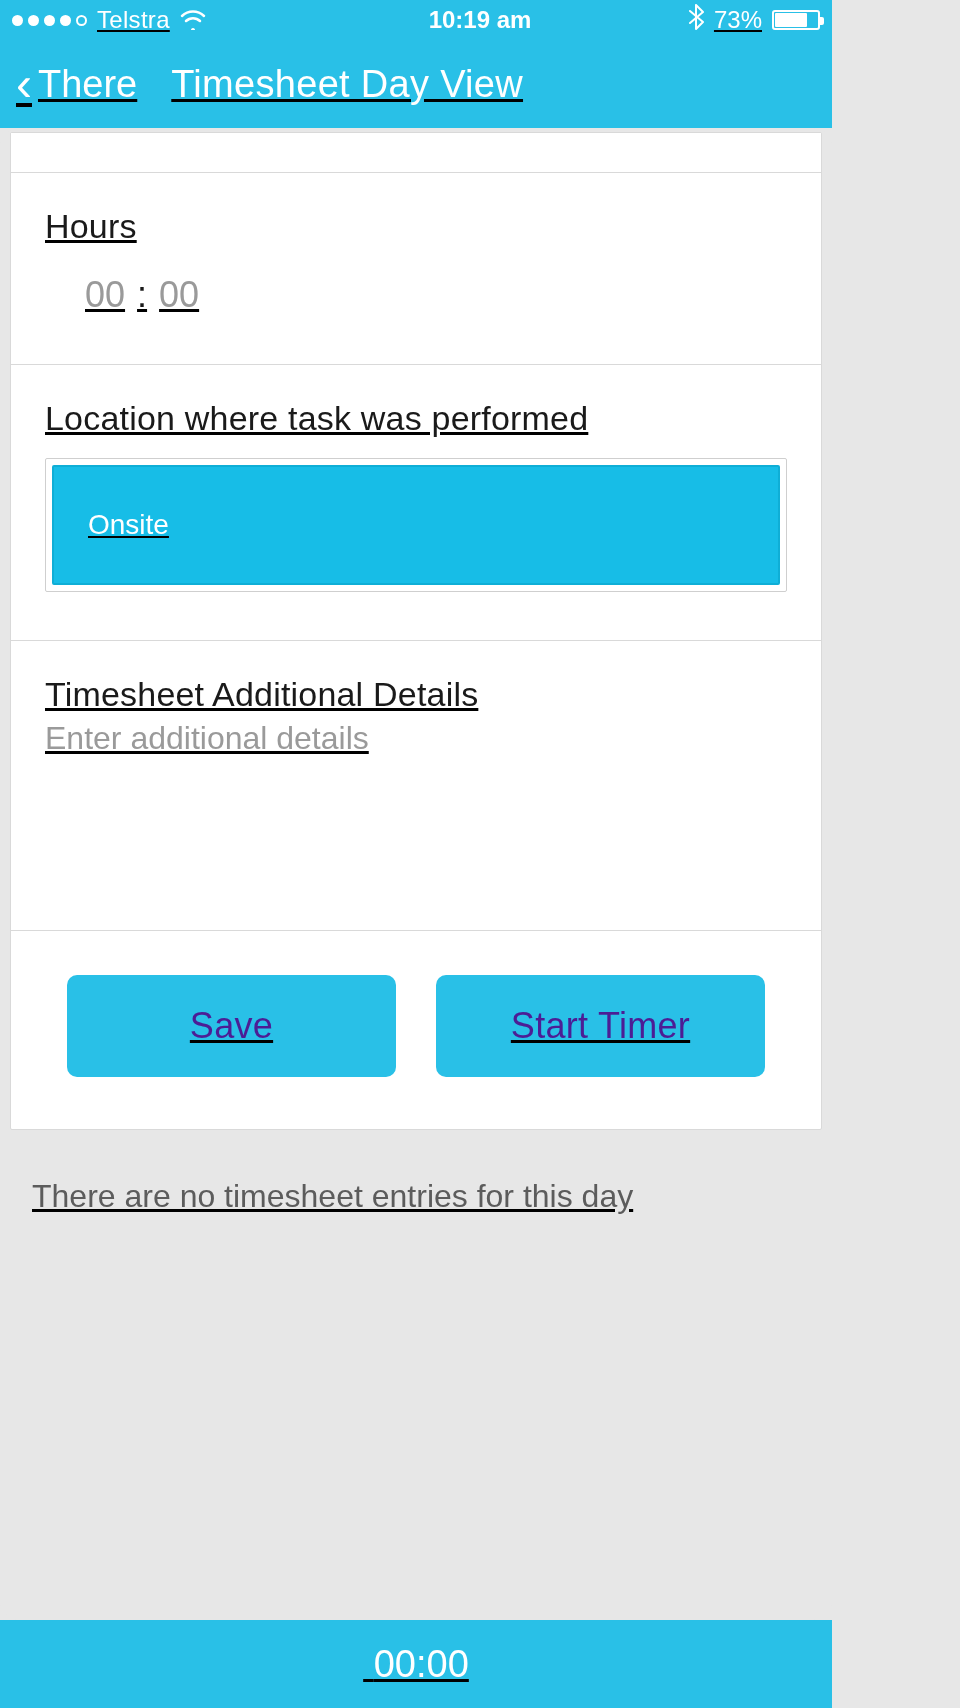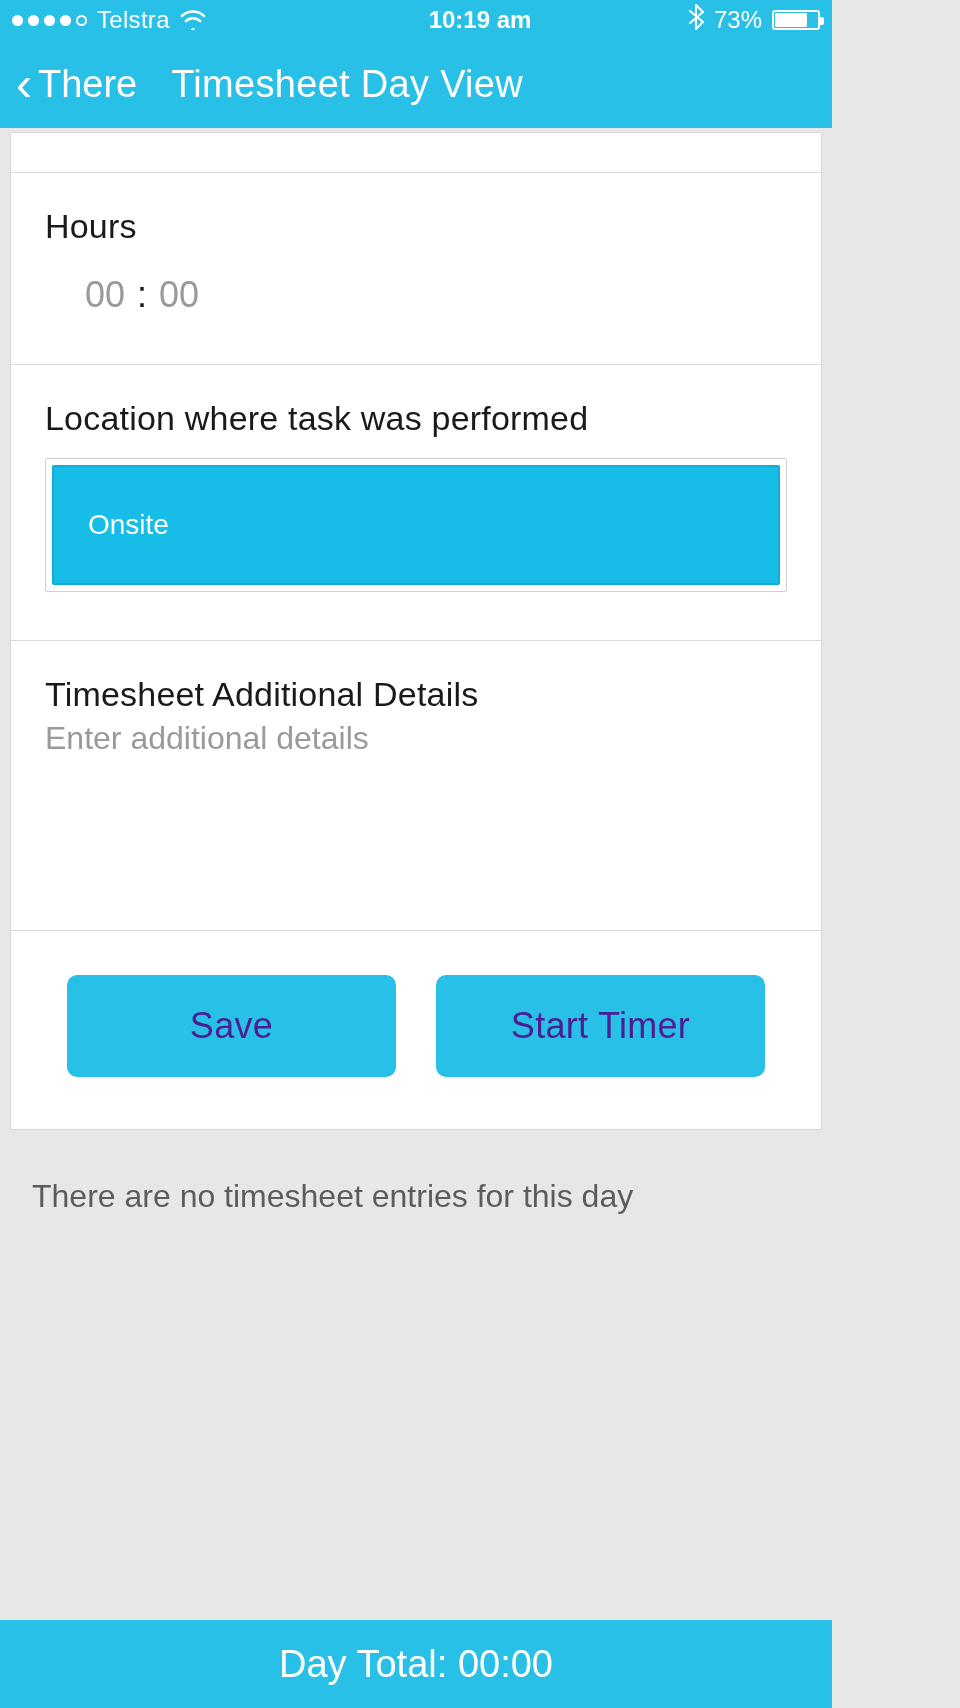--- a/index.html
+++ b/index.html
@@ -9,20 +9,21 @@
     font-family: -apple-system, "Helvetica Neue", Helvetica, Arial, sans-serif;
     background: #e7e7e7;
     overflow: hidden;
   }
   .screen {
     width: 832px;
     height: 1708px;
     display: flex;
     flex-direction: column;
     background: #e7e7e7;
+    text-decoration: underline;
   }
 
   
   .status-bar {
     height: 40px;
     background: #29c0e7;
     color: #fff;
     display: flex;
     align-items: center;
     justify-content: space-between;
@@ -249,18 +250,17 @@
         <button class="action-btn">Save</button>
         <button class="action-btn">Start Timer</button>
       </div>
 
     </div>
 
     <div class="empty-message">There are no timesheet entries for this day</div>
   </div>
 
   <div class="footer-total">
-    <span>Day Total:</span>
     <span>&nbsp;</span>
     <span>00:00</span>
   </div>
 
 </div>
 
 </body></html>

